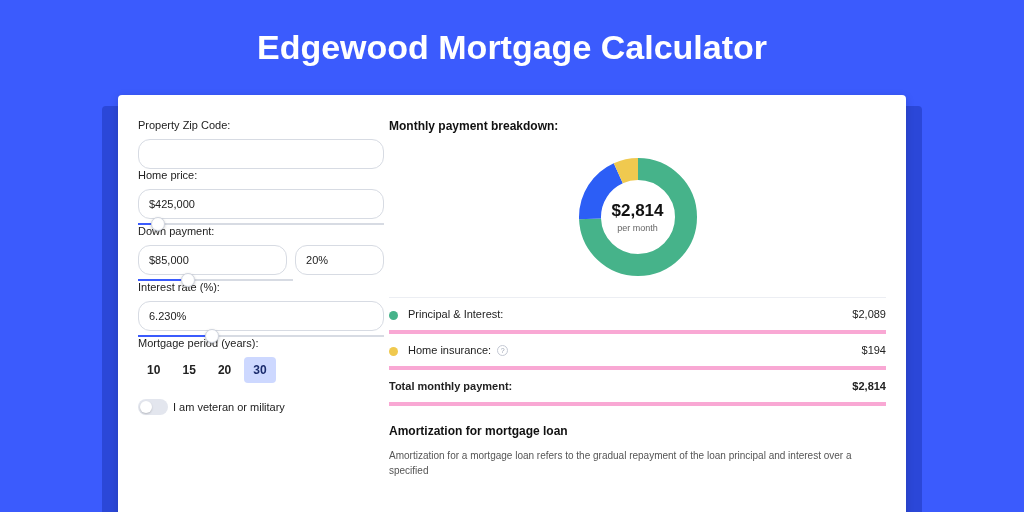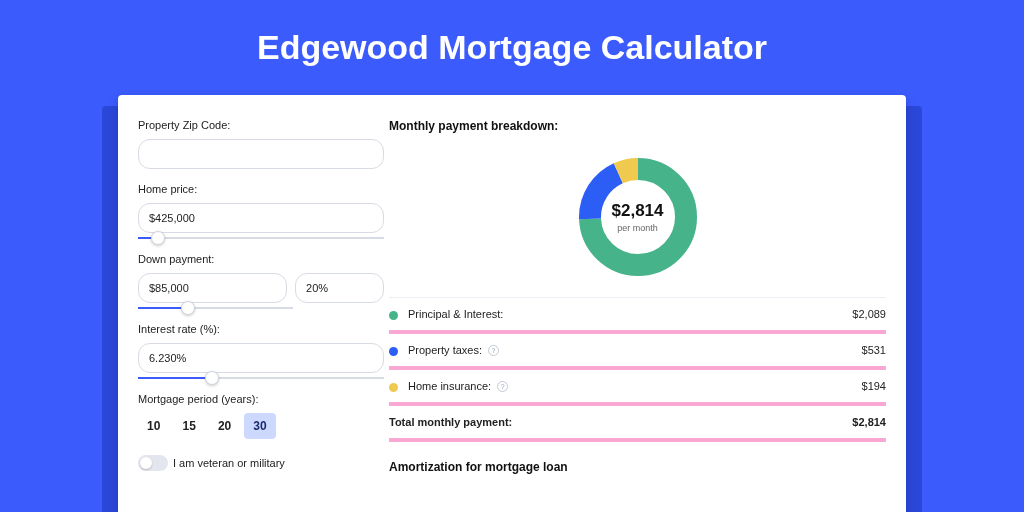--- a/index.html
+++ b/index.html
@@ -4,21 +4,21 @@
 <style>
 *{margin:0;padding:0;box-sizing:border-box;font-family:Arial,Helvetica,sans-serif}
 body{width:1024px;height:512px;background:#3b5bfd;overflow:hidden;position:relative}
 .title{color:#fff;font-size:34px;font-weight:700;text-align:center;padding:28px 0 28px}
 .panel{background:#fff;margin:0 auto;width:788px;height:430px;border-radius:4px;box-shadow:0 2px 8px rgba(0,0,0,.15);display:flex;padding:24px 20px;position:relative}
 .blue-shadow{position:absolute;top:106px;left:50%;transform:translateX(-50%);width:820px;height:430px;background:#2b47d8;border-radius:4px}
 .left{width:246px;flex-shrink:0}
 .right{flex:1;margin-left:5px}
 .label{font-size:11px;color:#222;margin-bottom:8px}
 .input{width:100%;height:30px;border:1px solid #d7dbe3;border-radius:12px;background:#fff;font-size:11px;color:#222;padding:0 10px;display:flex;align-items:center}
-.row{margin-bottom:14px}
+.row{}
 .slider-track{height:2px;background:#d7dbe3;position:relative;margin-top:4px}
 .slider-fill{position:absolute;left:0;top:0;height:2px;background:#3b5bfd}
 .slider-thumb{position:absolute;top:50%;width:14px;height:14px;background:#fff;border:1px solid #cfd4de;border-radius:50%;transform:translate(-50%,-50%);box-shadow:0 1px 3px rgba(0,0,0,.2)}
 .two-col{display:flex;gap:8px}
 .two-col .input:first-child{flex:1.9}
 .two-col .input:last-child{flex:1}
 .period-btns{display:flex;gap:4px}
 .pbtn{flex:1;height:26px;display:flex;align-items:center;justify-content:center;font-size:12px;font-weight:700;color:#222;border-radius:4px;cursor:pointer;background:transparent}
 .pbtn.active{background:#cdd8ff;color:#1a2b6d}
 .toggle-row{display:flex;align-items:center;gap:5px;margin-top:16px}
@@ -121,34 +121,29 @@
       </div>
     </div>
 
     <div class="legend">
       <div class="lrow">
         <span class="dot green"></span>
         <span>Principal &amp; Interest:</span>
         <span class="lval">$2,089</span>
       </div>
       <div class="lrow">
-        <span class="dot blue"></span>
-        <span>Property taxes:</span>
-        <span class="info-icon">?</span>
-        <span class="lval">$531</span>
-      </div>
-      <div class="lrow">
         <span class="dot yellow"></span>
         <span>Home insurance:</span>
         <span class="info-icon">?</span>
         <span class="lval">$194</span>
       </div>
       <div class="lrow total">
         <span>Total monthly payment:</span>
         <span class="lval">$2,814</span>
       </div>
     </div>
 
     <div class="amort">
       <div class="amort-title">Amortization for mortgage loan</div>
+      <div class="amort-text">Amortization for a mortgage loan refers to the gradual repayment of the loan principal and interest over a specified</div>
     </div>
   </div>
 </div>
 
 </body></html>

